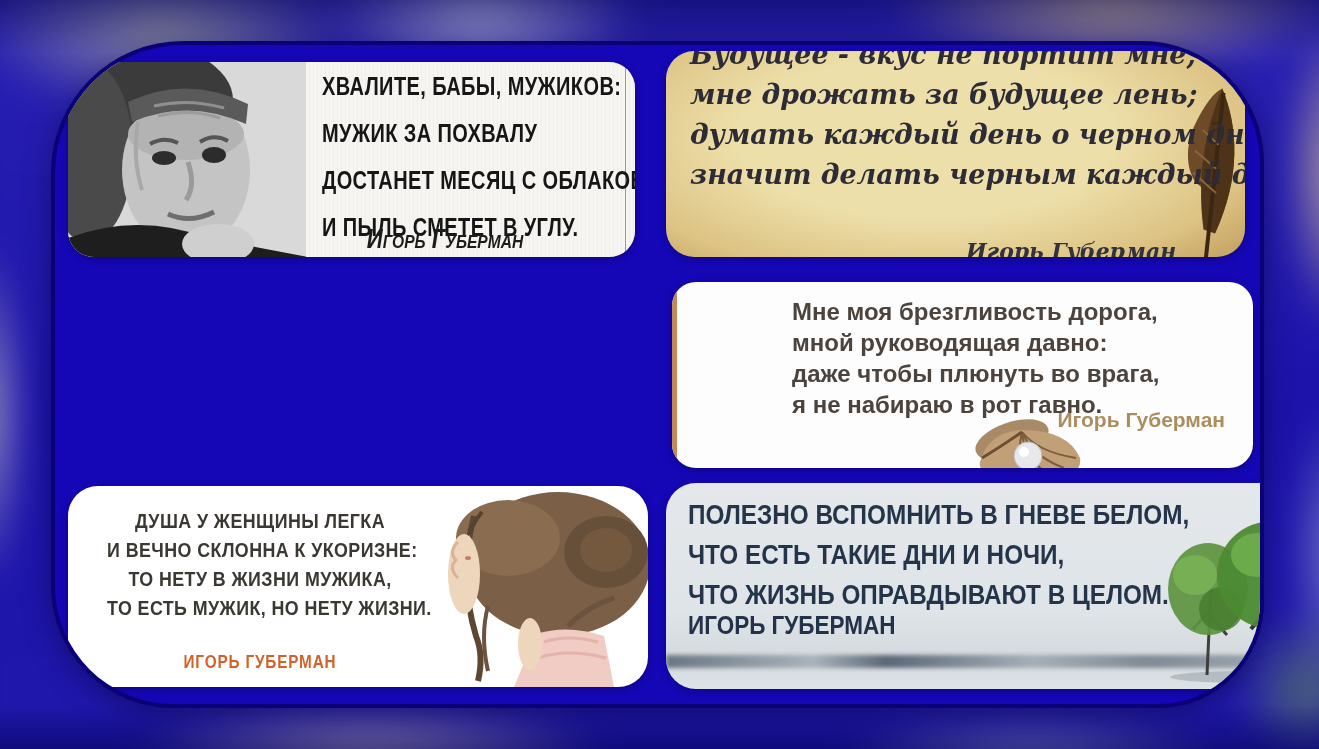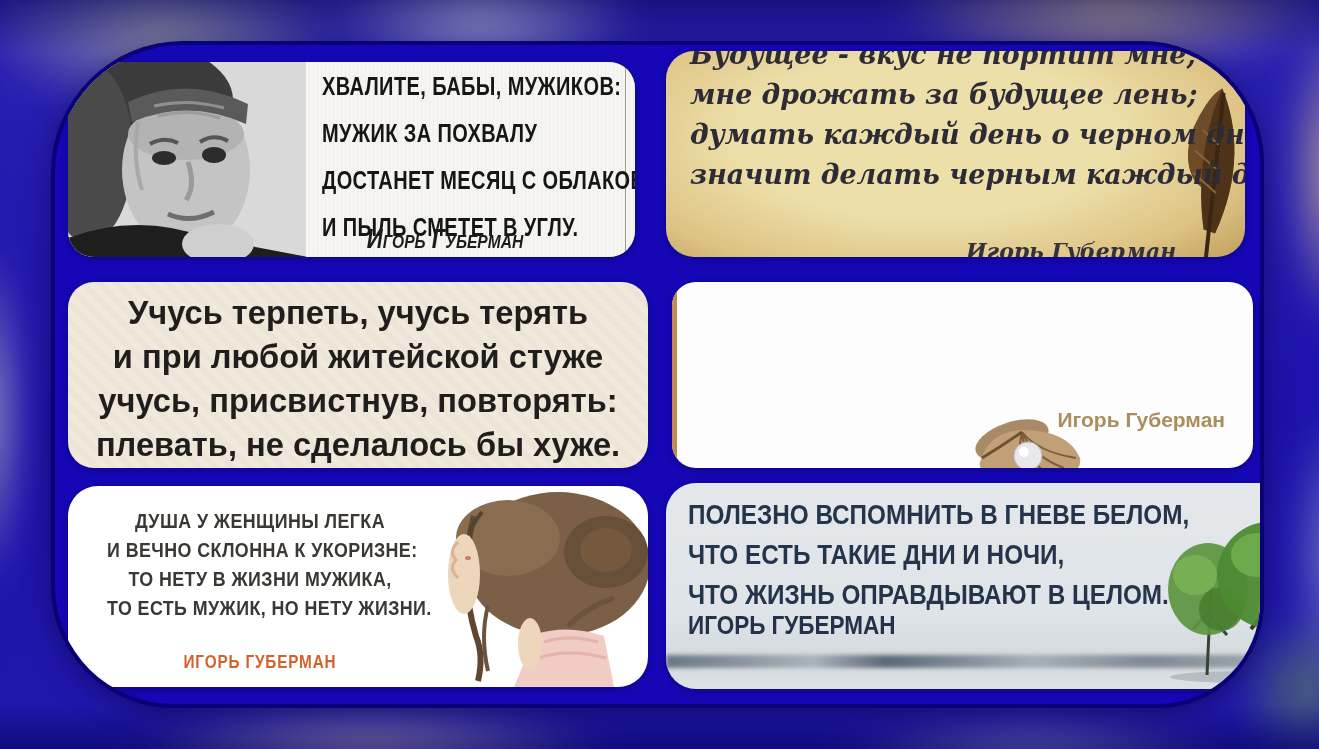--- a/index.html
+++ b/index.html
@@ -135,40 +135,38 @@
     </svg>
     <div class="qt">
       <div>Будущее - вкус не портит мне,</div>
       <div>мне дрожать за будущее лень;</div>
       <div>думать каждый день о черном дне -</div>
       <div>значит делать черным каждый день.</div>
     </div>
     <div class="sig">Игорь Губерман</div>
   </div>
 
-  <div class="card c3">
-    <div class="qt">
-      <div>Учусь терпеть, учусь терять</div>
-      <div>и при любой житейской стуже</div>
-      <div>учусь, присвистнув, повторять:</div>
-      <div>плевать, не сделалось бы хуже.</div>
-    </div>
-  </div>
 
   <div class="card c4">
     <div class="stripe"></div>
     <svg class="shell" width="118" height="58" viewBox="0 0 118 58">
       <ellipse cx="44" cy="22" rx="38" ry="18" fill="#a98a66" transform="rotate(-18 44 22)"></ellipse>
       <path d="M12 44 Q20 14 54 12 Q100 12 112 40 Q114 52 100 56 L22 56 Q10 52 12 44 Z" fill="#c2a077"></path>
       <path d="M54 14 Q70 34 108 40 M54 14 Q64 38 96 50 M54 14 Q56 40 78 54 M54 14 Q48 38 60 54" stroke="#7d5d3c" stroke-width="2" fill="none"></path>
       <path d="M14 40 Q34 28 54 14" stroke="#6d4f32" stroke-width="3" fill="none"></path>
       <circle cx="60" cy="38" r="14" fill="#e8e8ea"></circle>
       <circle cx="56" cy="34" r="5" fill="#ffffff"></circle>
       <circle cx="60" cy="38" r="14" fill="none" stroke="#b9b9c2" stroke-width="1"></circle>
     </svg>
+    <div class="qt">
+      <div>Мне моя брезгливость дорога,</div>
+      <div>мной руководящая давно:</div>
+      <div>даже чтобы плюнуть во врага,</div>
+      <div>я не набираю в рот гавно.</div>
+    </div>
     <div class="sig">Игорь Губерман</div>
   </div>
 
   <div class="card c5">
     <svg class="woman" width="230" height="201" viewBox="0 0 230 201">
       <ellipse cx="140" cy="78" rx="92" ry="72" fill="#7b5f46"></ellipse>
       <ellipse cx="90" cy="52" rx="52" ry="38" fill="#8a6c50"></ellipse>
       <ellipse cx="188" cy="66" rx="42" ry="36" fill="#66503a"></ellipse>
       <ellipse cx="188" cy="64" rx="26" ry="22" fill="#75593e"></ellipse>
       <path d="M56 30 Q40 90 58 150 Q66 170 60 195" stroke="#5d4732" stroke-width="6" fill="none"></path>

